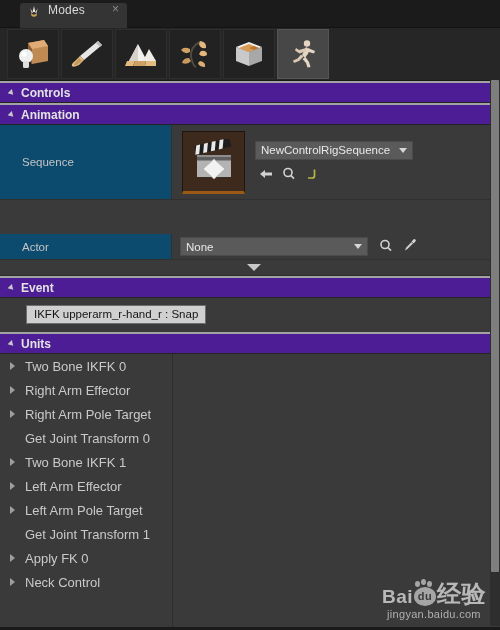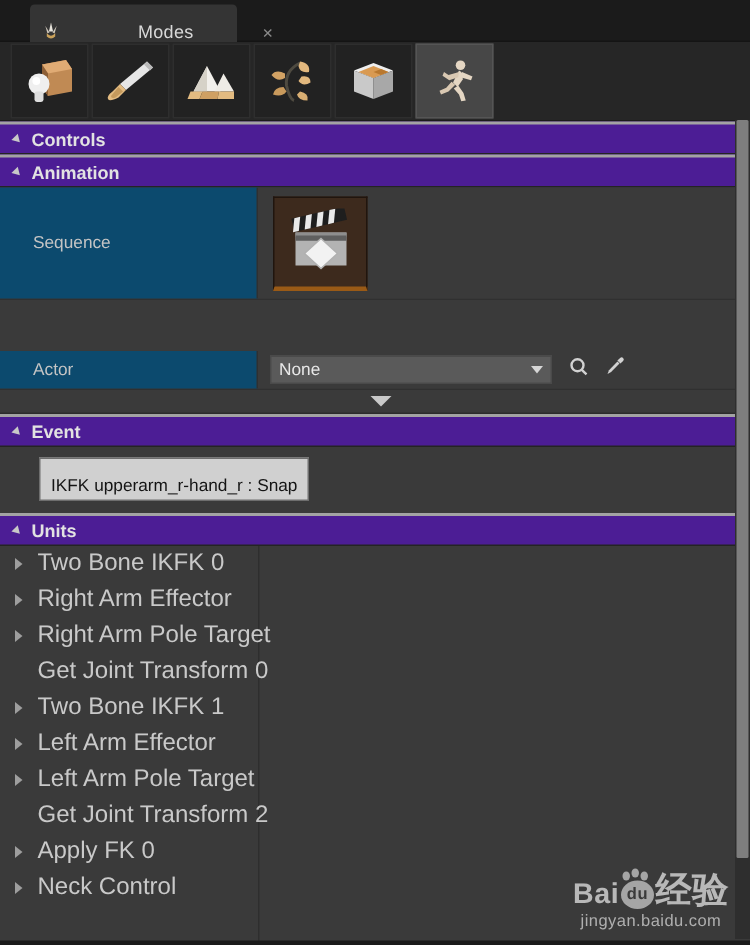--- a/index.html
+++ b/index.html
@@ -24,29 +24,28 @@
   .tabbar {
     position: relative;
     height: 28px;
     background: #1b1b1b;
     border-bottom: 1px solid #141414;
   }
   .tab {
     position: absolute;
     left: 20px;
     top: 3px;
-    width: 138px;
+    width: 107px;
     height: 25px;
     background: #343434;
     border-top-left-radius: 3px;
     border-top-right-radius: 3px;
     display: flex;
-    align-items: flex-end;
+    align-items: flex-start;
     padding: 0 6px;
-    gap: 44px;
   }
   .tab-icon {
     width: 16px; height: 16px;
     margin-right: 6px;
     flex: 0 0 auto;
     position: relative;
   }
   .tab-label {
     color: #d8d8d8;
     font-size: 12px;
@@ -214,21 +213,21 @@
   }
 
   
   .event-area {
     background: #3a3a3a;
     padding: 5px 0 6px 0;
   }
   .event-btn {
     display: inline-block;
     margin: 2px 0 2px 26px;
-    padding: 12px 7px 3px 7px;
+    padding: 2px 7px 3px 7px;
     background: #d0d0d0;
     border: 1px solid #6e6e6e;
     color: #141414;
     font-size: 11.5px;
     white-space: nowrap;
   }
 
   
   .units-area {
     position: relative;
@@ -258,21 +257,21 @@
     align-items: center;
   }
   .unit-tri i {
     width: 0; height: 0;
     border-left: 5px solid #9e9e9e;
     border-top: 4px solid transparent;
     border-bottom: 4px solid transparent;
   }
   .unit-label {
     color: #c9c9c9;
-    font-size: 16px;
+    font-size: 13px;
     padding-left: 3px;
     white-space: nowrap;
   }
 
   
   .scroll-track {
     position: absolute;
     right: 0; top: 80px;
     width: 10px;
     bottom: 4px;
@@ -467,20 +466,45 @@
               <path d="M9 6 L13 6 L10 15 L6 15 Z" fill="#e9e9e9"></path>
               <path d="M17 6 L21 6 L18 15 L14 15 Z" fill="#e9e9e9"></path>
               <path d="M25 6 L29 6 L26 15 L22 15 Z" fill="#e9e9e9"></path>
               <path d="M33 6 L37 6 L34 15 L30 15 Z" fill="#e9e9e9"></path>
             </g>
             <rect x="8" y="18" width="34" height="3.5" fill="#5f5f5f"></rect>
             <path d="M25 20 L36 30 L25 40 L14 30 Z" fill="#f2f2f2" stroke="#b0b0b0" stroke-width="1"></path>
           </svg>
         </div>
 
+        <div class="seq-right">
+          <div class="combo seq-combo">
+            <span class="cv">NewControlRigSequence</span>
+            <span class="caret"></span>
+          </div>
+          <div class="seq-icons">
+            <span>
+              <svg width="14" height="12" viewBox="0 0 14 12">
+                <path d="M1 6 L6 2 L6 4.4 L13 4.4 L13 7.6 L6 7.6 L6 10 Z" fill="#d2d2d2"></path>
+              </svg>
+            </span>
+            <span>
+              <svg width="14" height="13" viewBox="0 0 14 13">
+                <circle cx="6" cy="5.5" r="4" fill="none" stroke="#d2d2d2" stroke-width="1.6"></circle>
+                <line x1="8.7" y1="8.4" x2="12" y2="11.6" stroke="#d2d2d2" stroke-width="1.6"></line>
+              </svg>
+            </span>
+            <span>
+              <svg width="12" height="12" viewBox="0 0 12 12">
+                <path d="M9.5 2.5 L9.5 8 Q9.5 10 7 10 L3 10" fill="none" stroke="#b5b544" stroke-width="1.7"></path>
+                <path d="M10.8 2.8 L8.2 2.8 L9.5 1 Z" fill="#b5b544"></path>
+              </svg>
+            </span>
+          </div>
+        </div>
       </div>
     </div>
 
     <div class="prop-row actor-row">
       <div class="prop-label">Actor</div>
       <div class="prop-value">
         <div class="combo actor-combo">
           <span class="cv">None</span>
           <span class="caret"></span>
         </div>
@@ -558,21 +582,21 @@
       <span class="unit-label">Left Arm Effector</span>
     </div>
     <div class="unit-row">
       <span class="unit-tri">
           <i></i>
         </span>
       <span class="unit-label">Left Arm Pole Target</span>
     </div>
     <div class="unit-row">
       <span class="unit-tri"></span>
-      <span class="unit-label">Get Joint Transform 2</span>
+      <span class="unit-label">Get Joint Transform 1</span>
     </div>
     <div class="unit-row">
       <span class="unit-tri">
           <i></i>
         </span>
       <span class="unit-label">Apply FK 0</span>
     </div>
     <div class="unit-row">
       <span class="unit-tri">
           <i></i>

